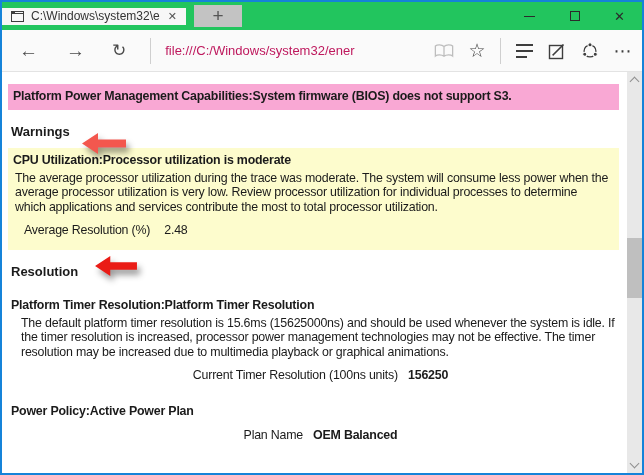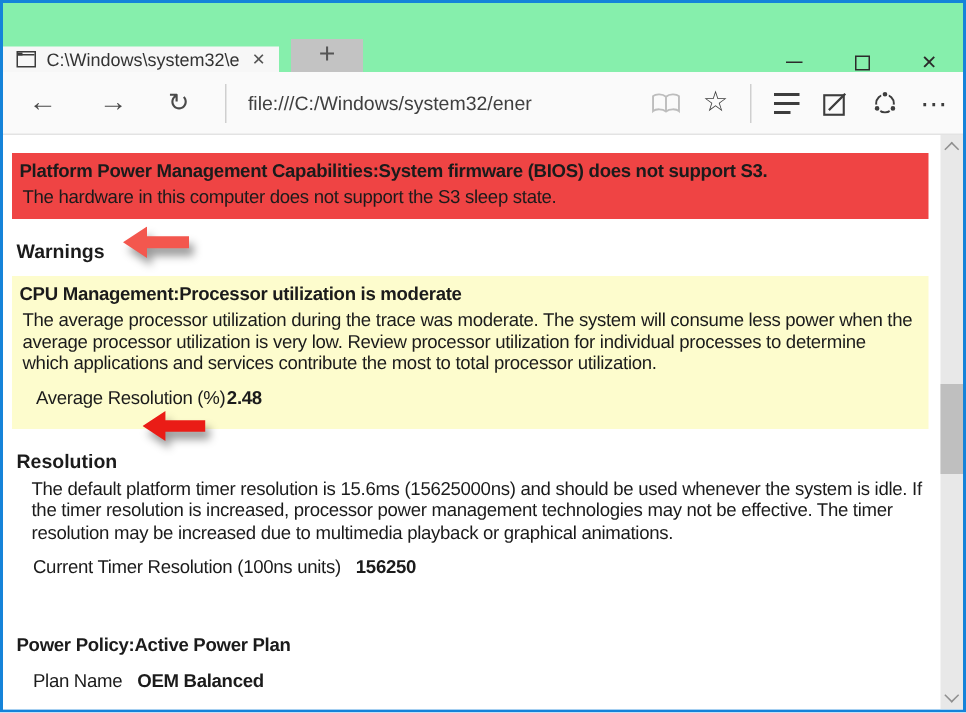--- a/index.html
+++ b/index.html
@@ -1,20 +1,20 @@
 <!DOCTYPE html>
 <html><head>
 <meta charset="utf-8">
 <style>
   html,body{margin:0;padding:0;background:#fff;}
   body{width:644px;height:475px;font-family:"Liberation Sans",sans-serif;-webkit-font-smoothing:antialiased;}
   .window{width:640px;height:471px;border:2px solid #1583d9;display:flex;flex-direction:column;background:#fff;overflow:hidden;}
 
   
-  .titlebar{height:46px;background:#86efac;display:flex;align-items:flex-end;flex:0 0 auto;}
+  .titlebar{height:28px;background:#22c55e;display:flex;align-items:center;flex:0 0 auto;}
   .tab{width:184px;background:#f7f7f7;display:flex;align-items:center;padding:0 6px 0 9px;box-sizing:border-box;}
   .tabicon{width:13px;height:11px;border:1px solid #3c3c3c;position:relative;flex:0 0 auto;box-sizing:border-box;}
   .tabicon::before{content:"";position:absolute;left:0;right:0;top:1px;border-top:1px solid #3c3c3c;}
   .tabicon::after{content:"";position:absolute;left:0px;top:0px;width:3px;height:2px;background:#3c3c3c;}
   .tabtitle{flex:1 1 auto;font-size:12px;color:#333;margin-left:7px;white-space:nowrap;overflow:hidden;}
   .tabclose{flex:0 0 auto;font-size:11px;color:#555;margin-left:4px;padding:2px 3px;cursor:default;}
   .newtab{width:48px;margin-left:8px;background:#c3c3c3;display:flex;align-items:center;justify-content:center;font-size:19px;color:#555;font-weight:300;}
   .tbspacer{flex:1 1 auto;}
   .wincontrols{display:flex;}
   .wbtn{width:45px;display:flex;align-items:center;justify-content:center;}
@@ -22,44 +22,44 @@
   .maxbox{width:10px;height:10px;border:1px solid #2b2b2b;box-sizing:border-box;}
   .closex{font-size:13px;color:#2b2b2b;line-height:1;}
 
   
   .toolbar{height:42px;background:#fafafa;border-bottom:1px solid #e3e3e3;display:flex;align-items:center;flex:0 0 auto;box-sizing:border-box;}
   .navbtn{color:#4a4a4a;font-size:19px;line-height:1;padding:2px 4px;}
   .nav-back{margin-left:13px;}
   .nav-fwd{margin-left:20px;}
   .nav-refresh{margin-left:19px;font-size:17px;}
   .vsep{width:1px;height:26px;background:#cfcfcf;margin-left:20px;}
-  .urltext{margin-left:14px;font-size:13px;color:#404040;white-space:nowrap;overflow:hidden;max-width:200px;}
+  .urltext{margin-left:14px;font-size:13px;color:#be185d;white-space:nowrap;overflow:hidden;max-width:200px;}
   .rightgroup{margin-left:auto;margin-right:9px;display:flex;align-items:center;gap:13px;}
   .icon18{display:flex;align-items:center;justify-content:center;width:20px;height:20px;}
   .star{font-size:19px;color:#3d3d3d;line-height:1;}
   .hub{display:flex;flex-direction:column;gap:4px;width:17px;}
   .hub i{display:block;height:2px;background:#3d3d3d;}
   .hub i:nth-child(3){width:11px;}
   .more{font-size:18px;color:#3d3d3d;letter-spacing:1px;line-height:1;}
 
   
   .content{flex:1 1 auto;position:relative;background:#fff;overflow:hidden;}
   .page{position:absolute;left:0;top:0;right:15px;bottom:0;padding:10px 8px 0 6px;font-size:12.4px;letter-spacing:-0.2px;line-height:1.16;color:#1b1b1b;overflow:hidden;}
   .alert{padding:5px 8px 7px 5px;margin-top:2px;}
-  .alert-error{background:#ef4444;}
+  .alert-error{background:#f9a8d4;}
   .alert-warning{background:#fdfccd;margin-top:9px;padding-bottom:13px;}
   .alert-title{font-weight:bold;}
   .alert-desc{margin-top:3px;padding-left:2px;max-width:600px;}
   .h2{font-size:13px;font-weight:bold;margin:14px 0 0 3px;letter-spacing:0;}
   .field{margin-top:9px;padding-left:11px;}
-  .field .val{font-weight:bold;margin-left:1px;}
+  .field .val{font-weight:normal;margin-left:14px;}
   .sec-title{font-weight:bold;margin:18px 0 0 3px;}
-  .sec-title.sec2{margin-top:38px;}
+  .sec-title.sec2{margin-top:22px;}
   .sec-desc{margin:4px 0 0 13px;max-width:602px;}
-  .sec-field{margin-top:9px;padding-left:14px;}
+  .sec-field{margin-top:9px;padding-left:14px;text-align:center;}
   .sec-field .val{font-weight:bold;margin-left:10px;}
   .annot-arrow{position:absolute;filter:drop-shadow(3px 5px 3px rgba(0,0,0,0.40));}
   .arrow-warnings{left:80px;top:61px;}
   .arrow-information{left:93px;top:184px;}
 
   
   .scrollbar{position:absolute;top:0;right:0;bottom:0;width:15px;background:#e8e8e8;}
   .sb-thumb{position:absolute;left:0;right:0;top:166px;height:60px;background:#bfbfbf;}
   .chev{position:absolute;left:4px;width:6px;height:6px;border:solid #8f8f8f;border-width:1px 1px 0 0;}
   .chev-up{top:6px;transform:rotate(-45deg);}
@@ -134,35 +134,35 @@
           <span>⋯</span>
         </span>
     </div>
   </div>
 
   <div class="content">
     <div class="page">
 
       <div class="alert alert-error">
         <div class="alert-title">Platform Power Management Capabilities:System firmware (BIOS) does not support S3.</div>
-        <div class="alert-desc">The hardware in this computer does not support the S3 sleep state.</div>
       </div>
 
       <div class="h2">Warnings</div>
 
       <div class="alert alert-warning">
-        <div class="alert-title">CPU Management:Processor utilization is moderate</div>
+        <div class="alert-title">CPU Utilization:Processor utilization is moderate</div>
         <div class="alert-desc">The average processor utilization during the trace was moderate. The system will consume less power when the average processor utilization is very low. Review processor utilization for individual processes to determine which applications and services contribute the most to total processor utilization.</div>
         <div class="field">
           <span>Average Resolution (%)</span><span class="val">2.48</span>
         </div>
       </div>
 
       <div class="h2">Resolution</div>
 
+      <div class="sec-title">Platform Timer Resolution:Platform Timer Resolution</div>
       <div class="sec-desc">The default platform timer resolution is 15.6ms (15625000ns) and should be used whenever the system is idle. If the timer resolution is increased, processor power management technologies may not be effective. The timer resolution may be increased due to multimedia playback or graphical animations.</div>
       <div class="sec-field">
         <span>Current Timer Resolution (100ns units)</span><span class="val">156250</span>
       </div>
 
       <div class="sec-title sec2">Power Policy:Active Power Plan</div>
       <div class="sec-field">
         <span>Plan Name</span><span class="val">OEM Balanced</span>
       </div>
 

